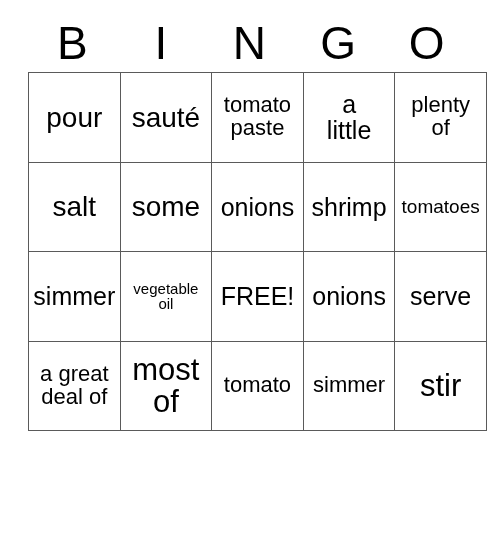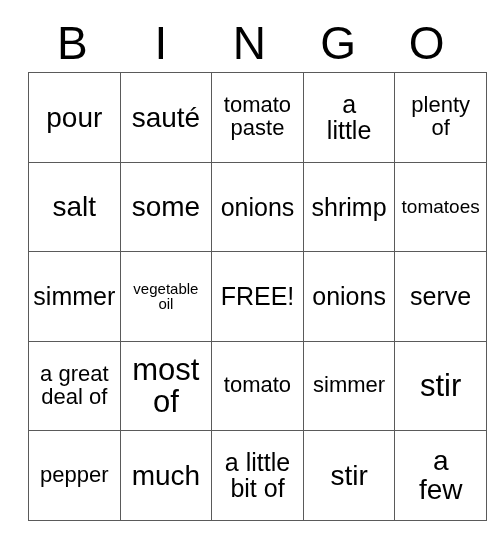--- a/index.html
+++ b/index.html
@@ -151,35 +151,16 @@
         <td>
             <span class="cell-text fs-sm">tomato</span>
           </td>
         <td>
             <span class="cell-text fs-sm">simmer</span>
           </td>
         <td>
             <span class="cell-text fs-xl">stir</span>
           </td>
       </tr>
-      <tr>
-        <td>
-            <span class="cell-text fs-sm">pepper</span>
-          </td>
-        <td>
-            <span class="cell-text fs-lg">much</span>
-          </td>
-        <td>
-            <span class="cell-text fs-md">a little
-bit of</span>
-          </td>
-        <td>
-            <span class="cell-text fs-lg">stir</span>
-          </td>
-        <td>
-            <span class="cell-text fs-lg">a
-few</span>
-          </td>
-      </tr>
     </tbody>
   </table>
 
 </div>
 
 </body></html>

